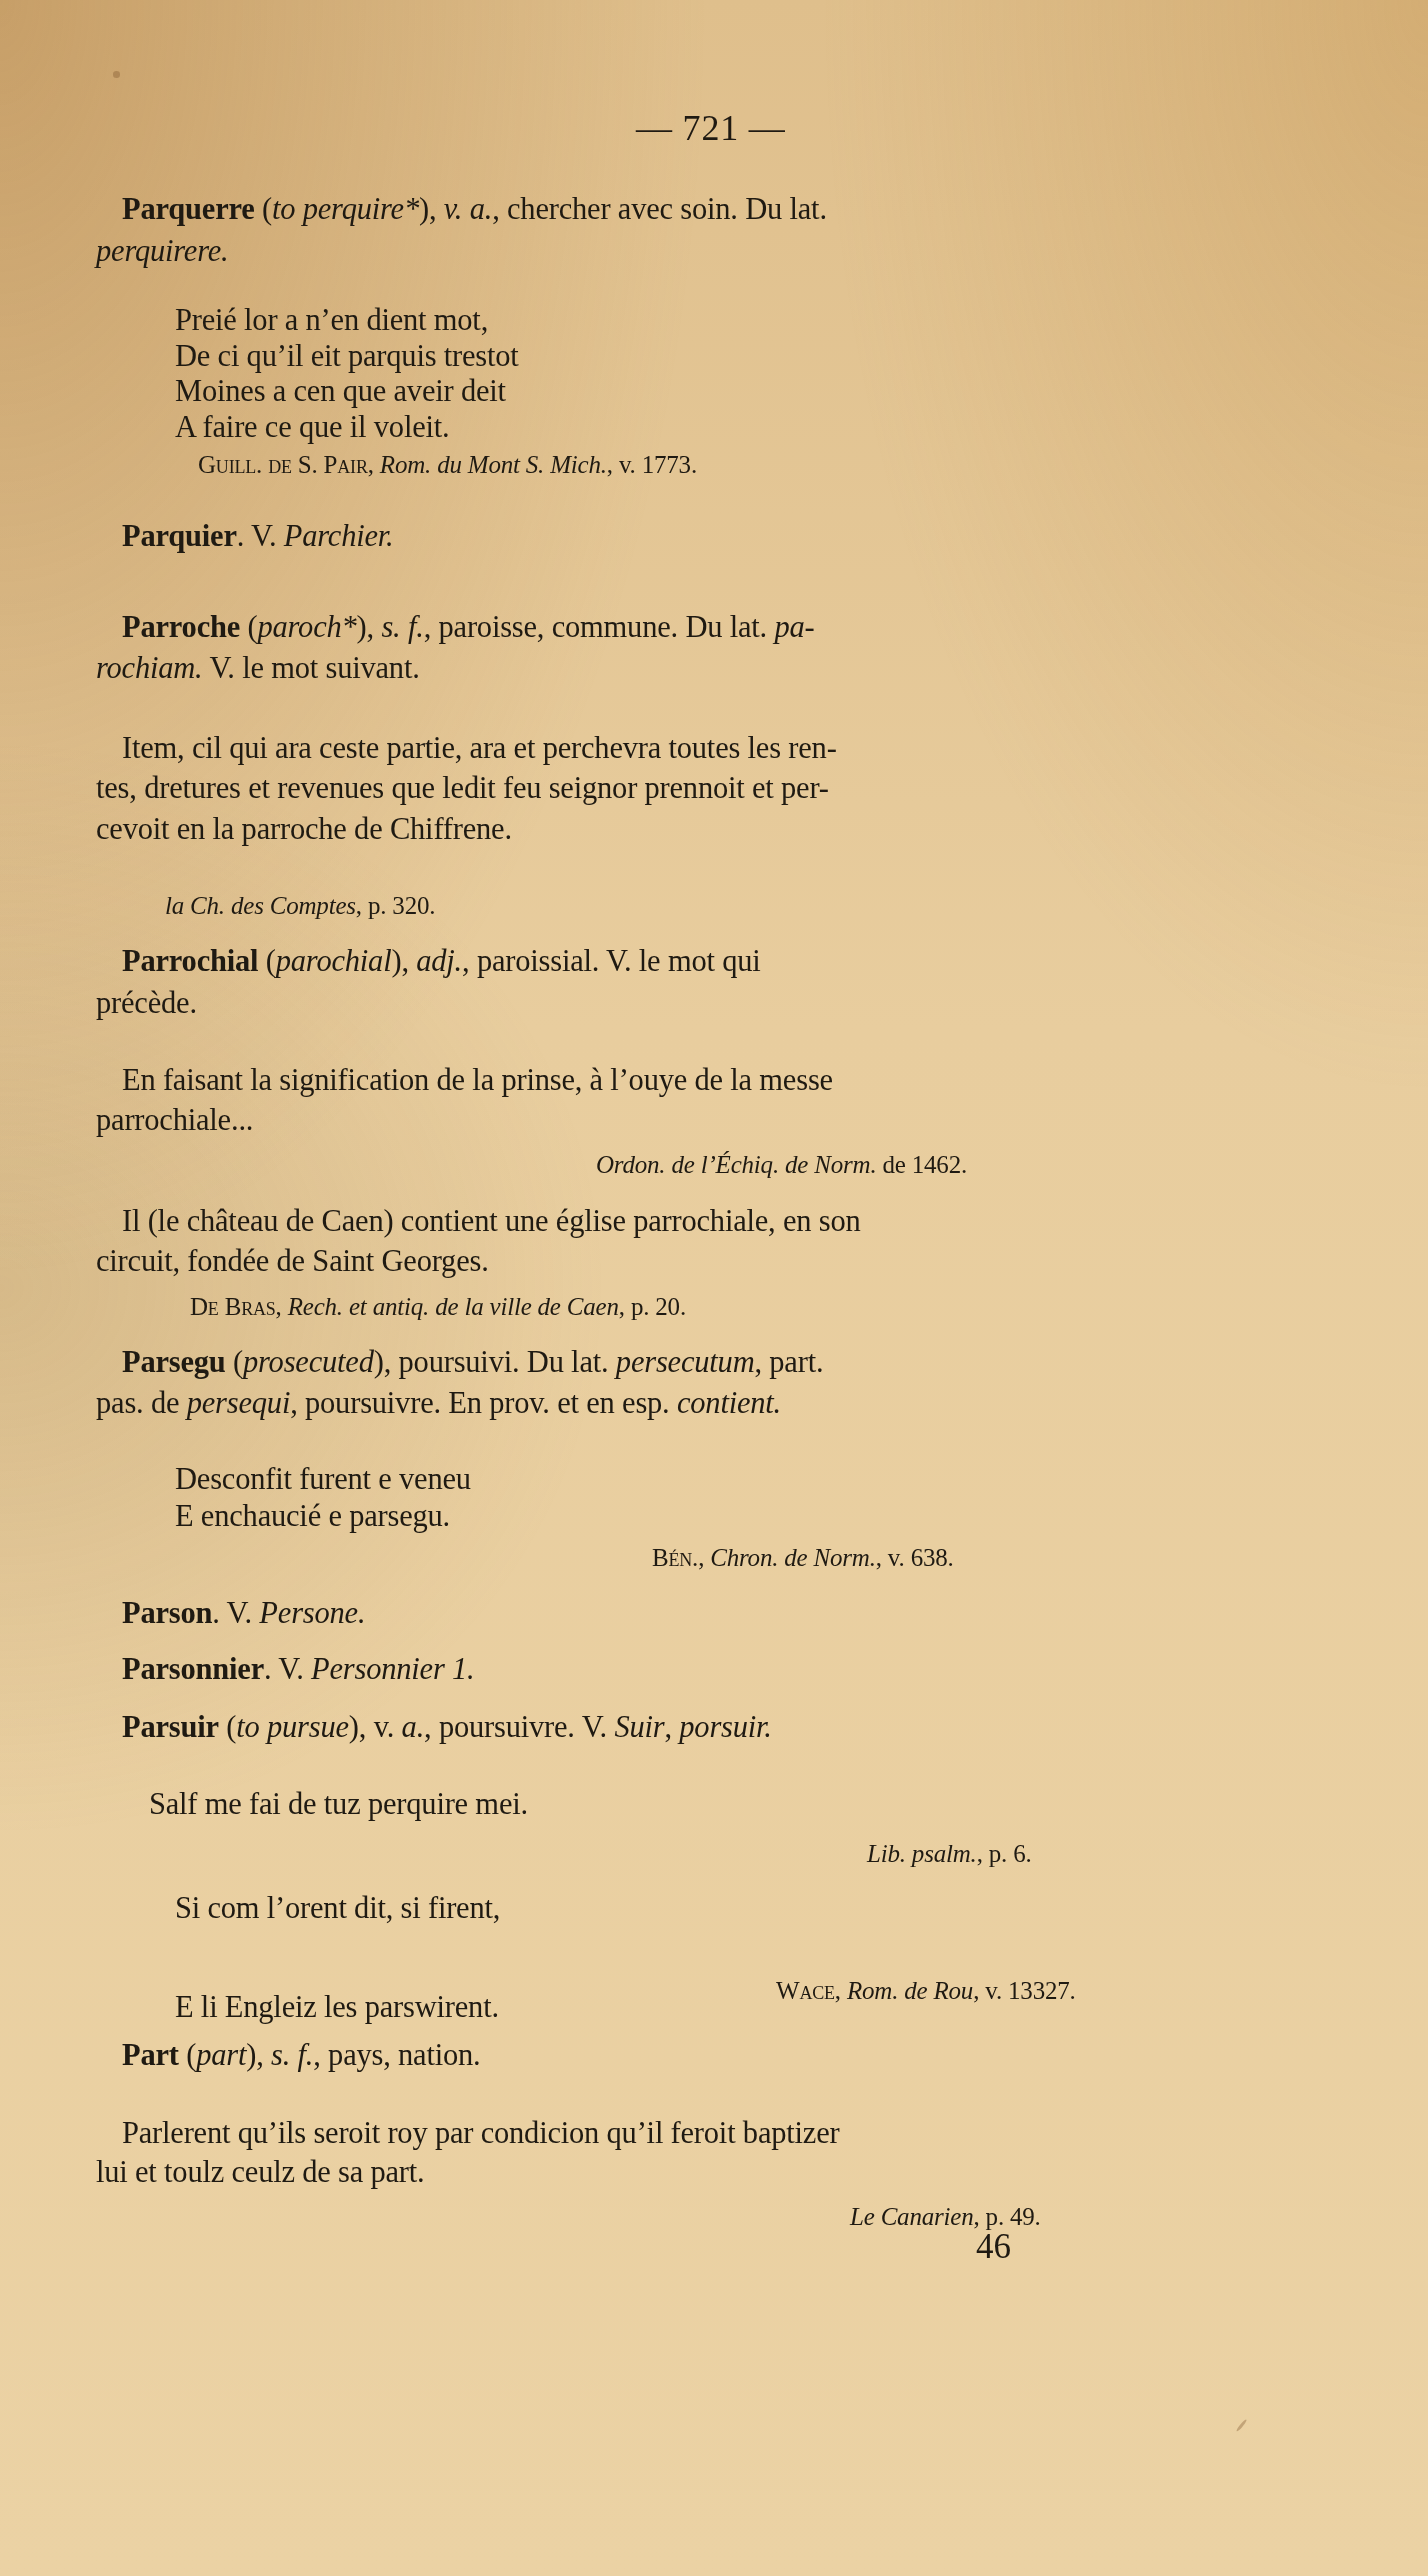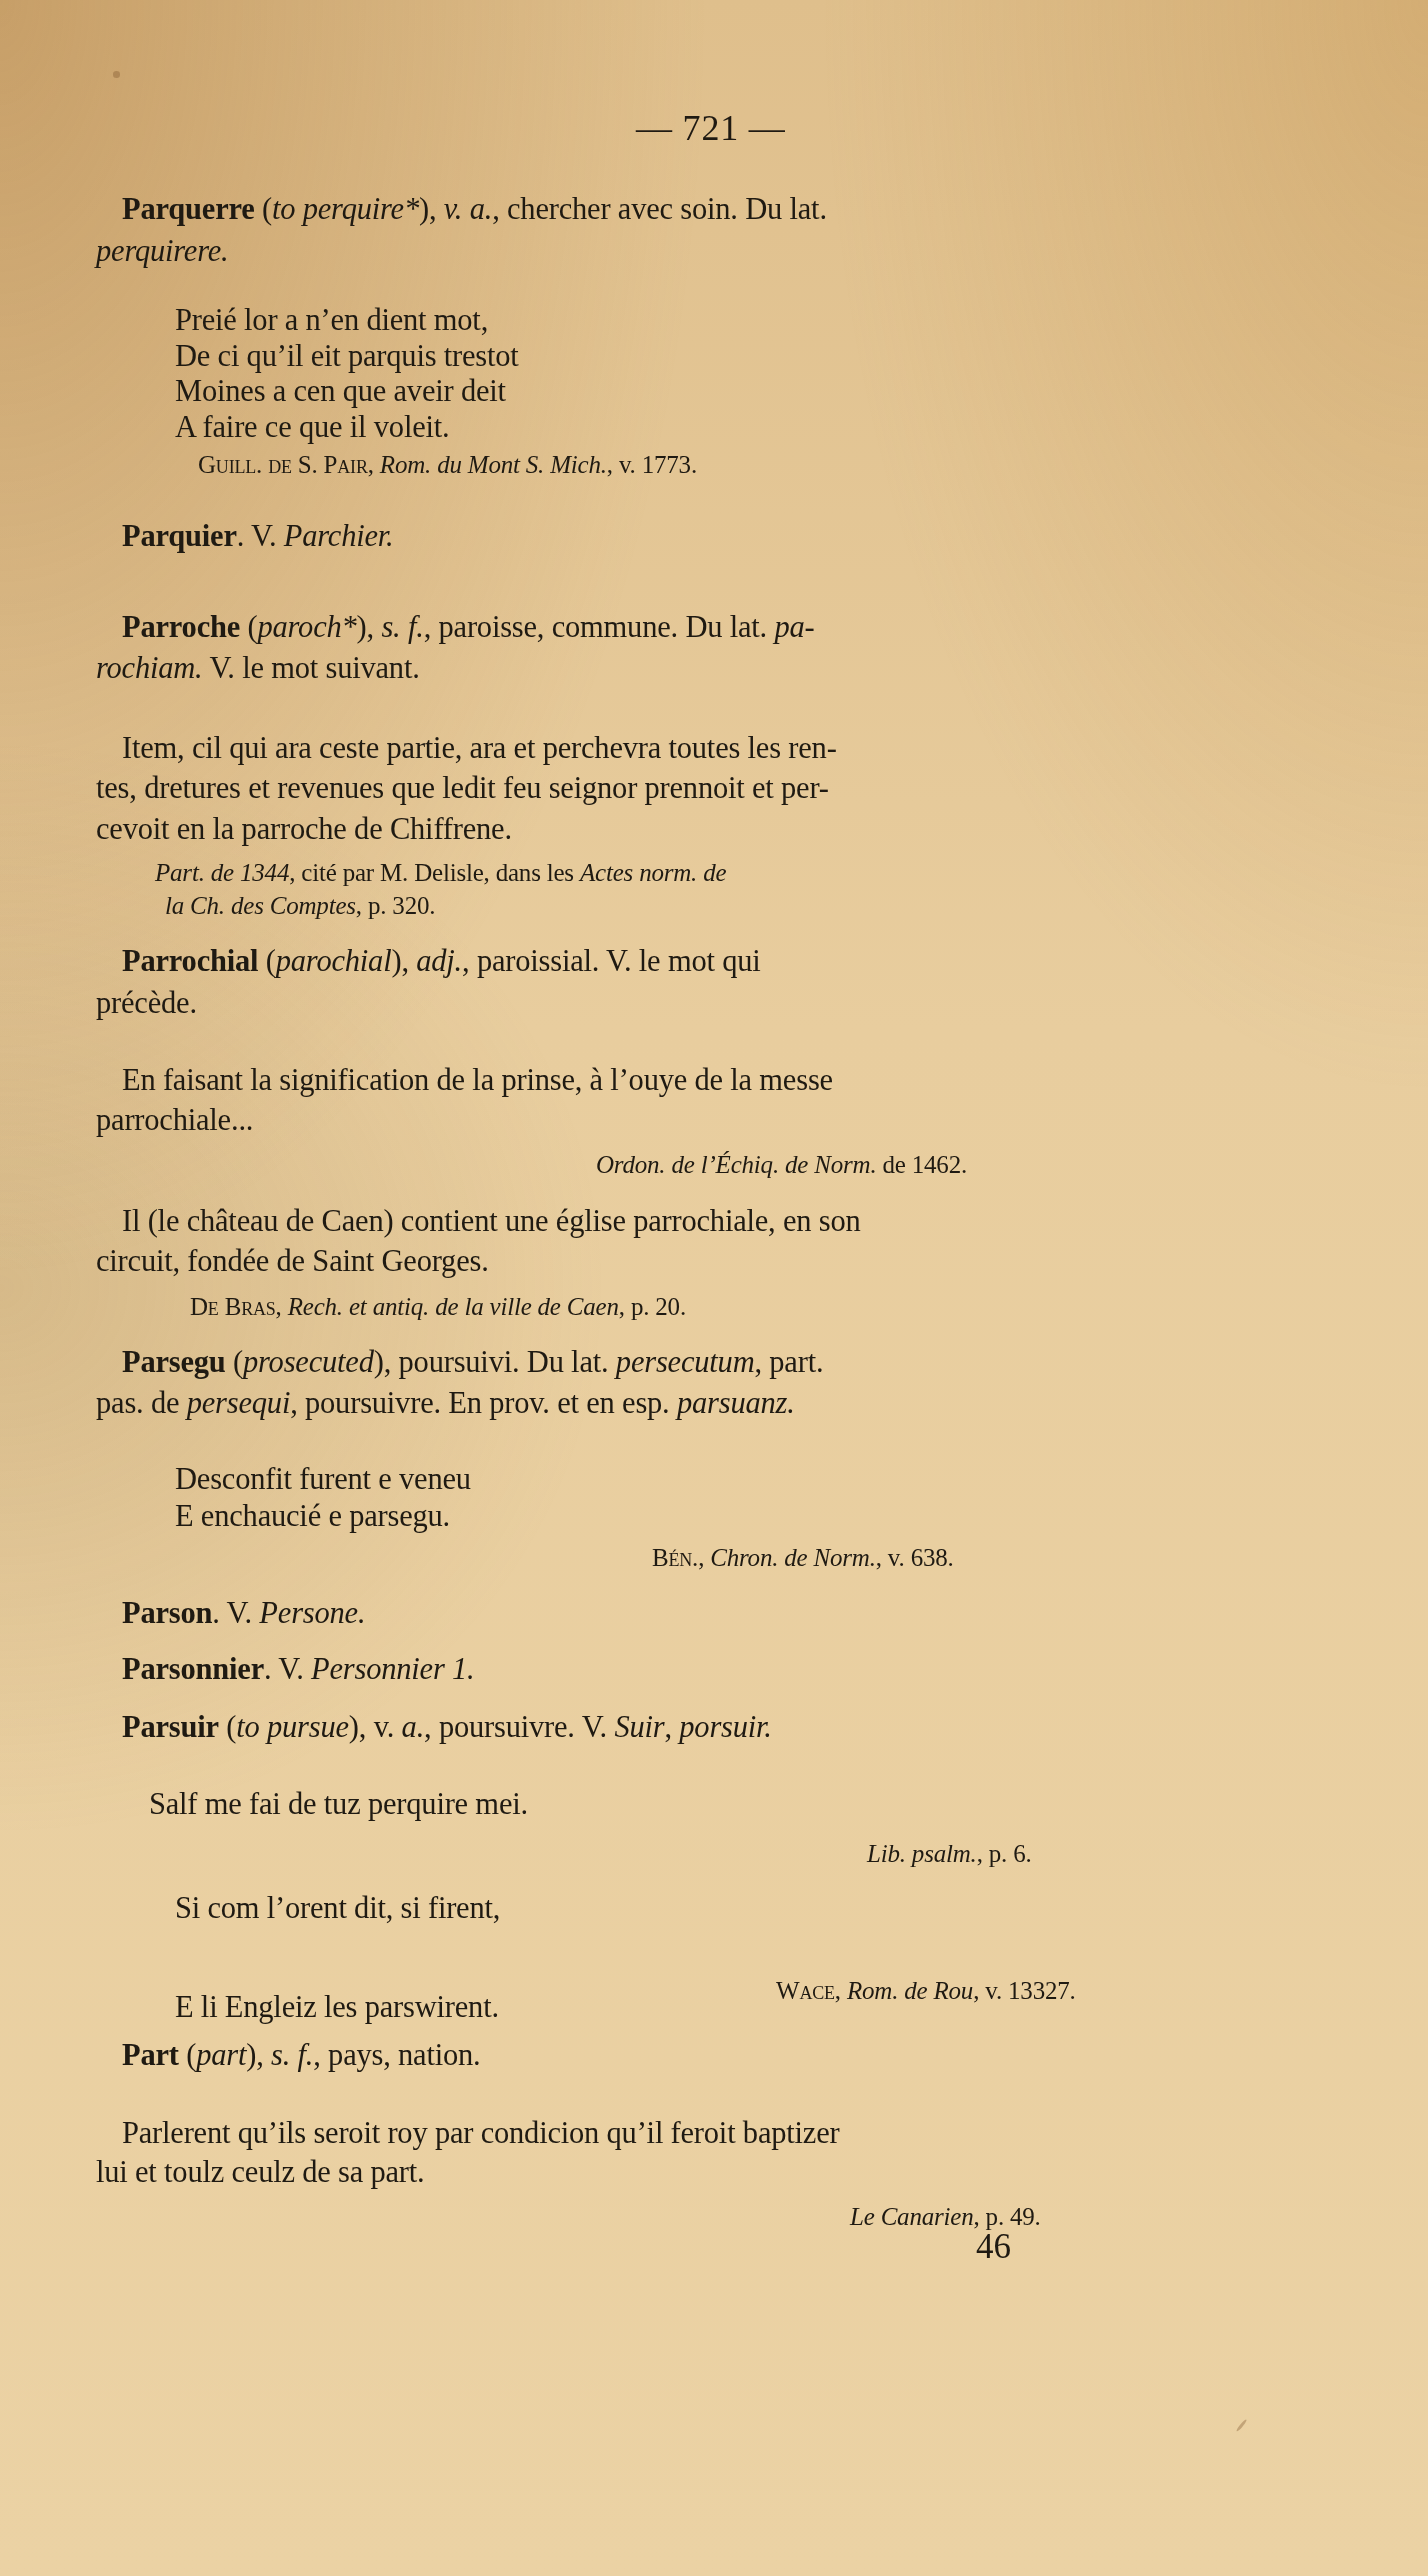--- a/index.html
+++ b/index.html
@@ -41,36 +41,35 @@
   <div class="line small" style="left:198px;top:447px;text-align:right;"><span class="sc">Guill. de S. Pair</span><span>, </span><span class="it">Rom. du Mont S. Mich.</span><span>, v. 1773.</span></div>
 
   <div class="line" style="left:122px;top:518px;"><span class="hw">Parquier</span><span>. V. </span><span class="it">Parchier.</span></div>
 
   <div class="line" style="left:122px;top:609px;width:1183px;"><span class="hw">Parroche</span><span> (</span><span class="it">paroch*</span><span>), </span><span class="it">s. f.</span><span>, paroisse, commune. Du lat. </span><span class="it">pa-</span></div>
   <div class="line" style="left:96px;top:650px;"><span class="it">rochiam.</span><span> V. le mot suivant.</span></div>
 
   <div class="line" style="left:96px;top:770px;">tes, dretures et revenues que ledit feu seignor prennoit et per-</div>
   <div class="line" style="left:122px;top:730px;">Item, cil qui ara ceste partie, ara et perchevra toutes les ren-</div>
   <div class="line" style="left:96px;top:811px;">cevoit en la parroche de Chiffrene.</div>
-  <div class="line small" style="left:155px;top:855px;"><span class="it">Part. de 1344</span><span>, cité par M. Delisle, dans les </span><span class="it">Actes norm. de</span></div>
   <div class="line small" style="left:165px;top:888px;"><span class="it">la Ch. des Comptes</span><span>, p. 320.</span></div>
 
   <div class="line" style="left:122px;top:943px;"><span class="hw">Parrochial</span><span> (</span><span class="it">parochial</span><span>), </span><span class="it">adj.</span><span>, paroissial. V. le mot qui</span></div>
   <div class="line" style="left:96px;top:985px;"><span>précède.</span></div>
 
   <div class="line" style="left:122px;top:1062px;">En faisant la signification de la prinse, à l’ouye de la messe</div>
   <div class="line" style="left:96px;top:1102px;">parrochiale...</div>
   <div class="line small" style="left:596px;top:1147px;"><span class="it">Ordon. de l’Échiq. de Norm.</span><span> de 1462.</span></div>
 
   <div class="line" style="left:122px;top:1203px;">Il (le château de Caen) contient une église parrochiale, en son</div>
   <div class="line" style="left:96px;top:1243px;">circuit, fondée de Saint Georges.</div>
   <div class="line small" style="left:190px;top:1289px;"><span class="sc">De Bras</span><span>, </span><span class="it">Rech. et antiq. de la ville de Caen</span><span>, p. 20.</span></div>
 
   <div class="line" style="left:122px;top:1344px;"><span class="hw">Parsegu</span><span> (</span><span class="it">prosecuted</span><span>), poursuivi. Du lat. </span><span class="it">persecutum</span><span>, part.</span></div>
-  <div class="line" style="left:96px;top:1385px;"><span>pas. de </span><span class="it">persequi</span><span>, poursuivre. En prov. et en esp. </span><span class="it">parsuanz.</span></div>
+  <div class="line" style="left:96px;top:1385px;"><span>pas. de </span><span class="it">persequi</span><span>, poursuivre. En prov. et en esp. </span><span class="it">contient.</span></div>
 
   <div class="line" style="left:175px;top:1461px;">Desconfit furent e veneu</div>
   <div class="line" style="left:175px;top:1498px;">E enchaucié e parsegu.</div>
   <div class="line small" style="left:652px;top:1540px;"><span class="sc">Bén.</span><span>, </span><span class="it">Chron. de Norm.</span><span>, v. 638.</span></div>
 
   <div class="line" style="left:122px;top:1595px;"><span class="hw">Parson</span><span>. V. </span><span class="it">Persone.</span></div>
 
   <div class="line" style="left:122px;top:1651px;"><span class="hw">Parsonnier</span><span>. V. </span><span class="it">Personnier 1.</span></div>
 
   <div class="line" style="left:122px;top:1709px;"><span class="hw">Parsuir</span><span> (</span><span class="it">to pursue</span><span>), v. </span><span class="it">a.</span><span>, poursuivre. V. </span><span class="it">Suir</span><span>, </span><span class="it">porsuir.</span></div>

